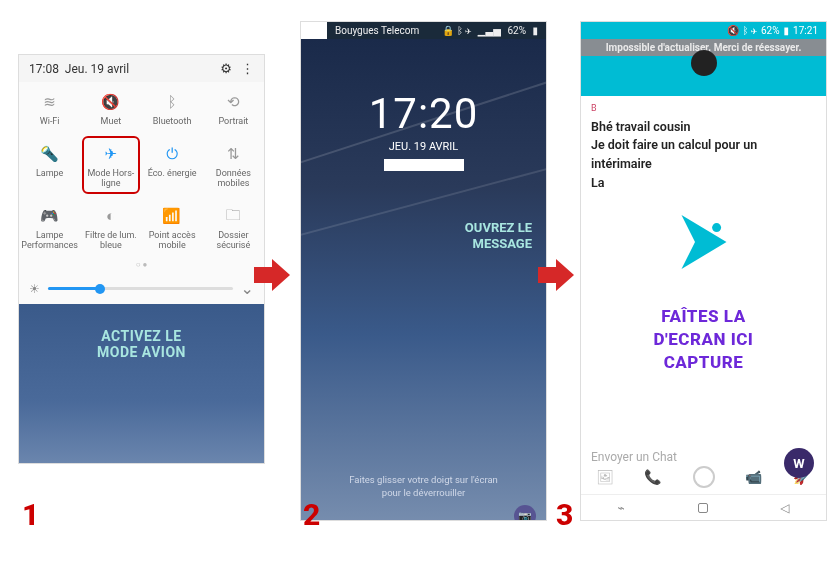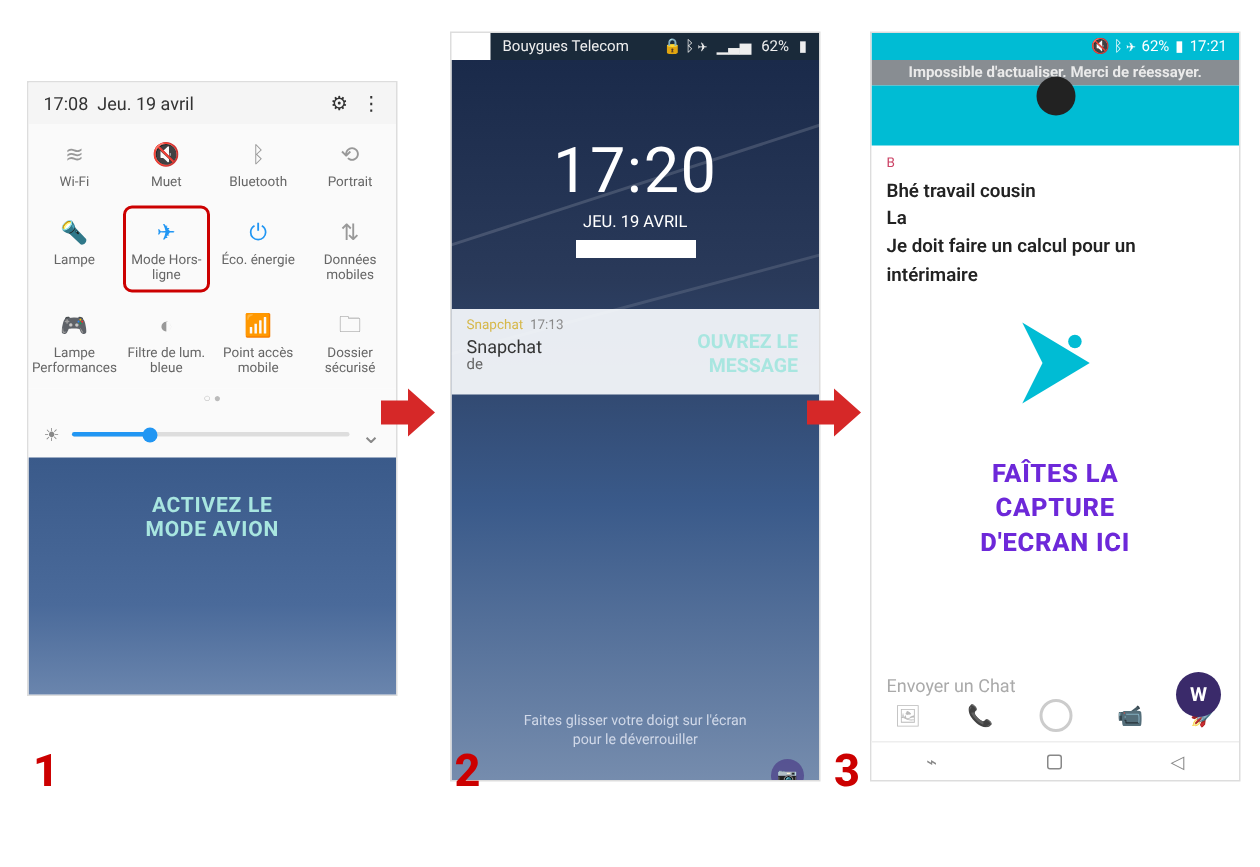--- a/index.html
+++ b/index.html
@@ -159,25 +159,20 @@
       <span>62%</span>
       <span>▮</span>
     </div>
   </div>
   <div class="p2-wall">
     <div class="p2-time">
       <div class="t">17:20</div>
       <div class="d">JEU. 19 AVRIL</div>
       <div class="bar"></div>
     </div>
-    <div class="p2-notif">
-      <div class="hdr"><span class="app">Snapchat</span>&nbsp;&nbsp;<span>17:13</span></div>
-      <div class="title">Snapchat</div>
-      <div class="from">de</div>
-    </div>
     <div class="p2-caption">
       <div>OUVREZ LE</div>
       <div>MESSAGE</div>
     </div>
     <div class="p2-hint">
       <div>Faites glisser votre doigt sur l'écran</div>
       <div>pour le déverrouiller</div>
     </div>
     <div class="p2-camera">
         <span>📷</span>
@@ -192,34 +187,34 @@
     <span>▮</span>
     <span>17:21</span>
   </div>
   <div class="p3-banner">Impossible d'actualiser. Merci de réessayer.</div>
   <div class="p3-search">
     <div class="avatar"></div>
   </div>
   <div class="p3-chat">
     <div class="lbl">B</div>
     <div style="font-weight:600">Bhé travail cousin</div>
+    <div style="font-weight:600">Je doit faire un calcul pour un intérimaire</div>
     <div style="font-weight:600">La</div>
-    <div style="font-weight:600">Je doit faire un calcul pour un intérimaire</div>
   </div>
   <div class="p3-center">
     <div class="p3-logo">
       <svg viewBox="0 0 100 100">
           <path d="M25 20 L75 50 L25 80 L40 50 Z" fill="#00bcd4"></path>
           <circle cx="64" cy="34" r="5" fill="#00bcd4"></circle>
         </svg>
     </div>
     <div class="p3-caption">
       <div>FAÎTES LA</div>
+      <div>D'ECRAN ICI</div>
       <div>CAPTURE</div>
-      <div>D'ECRAN ICI</div>
     </div>
   </div>
   <div class="p3-input">Envoyer un Chat</div>
   <div class="p3-bottombar">
     <span>🖼</span>
     <span>📞</span>
     <div class="circle"></div>
     <span style="color:#00bcd4">📹</span>
     <span>🚀</span>
   </div>

